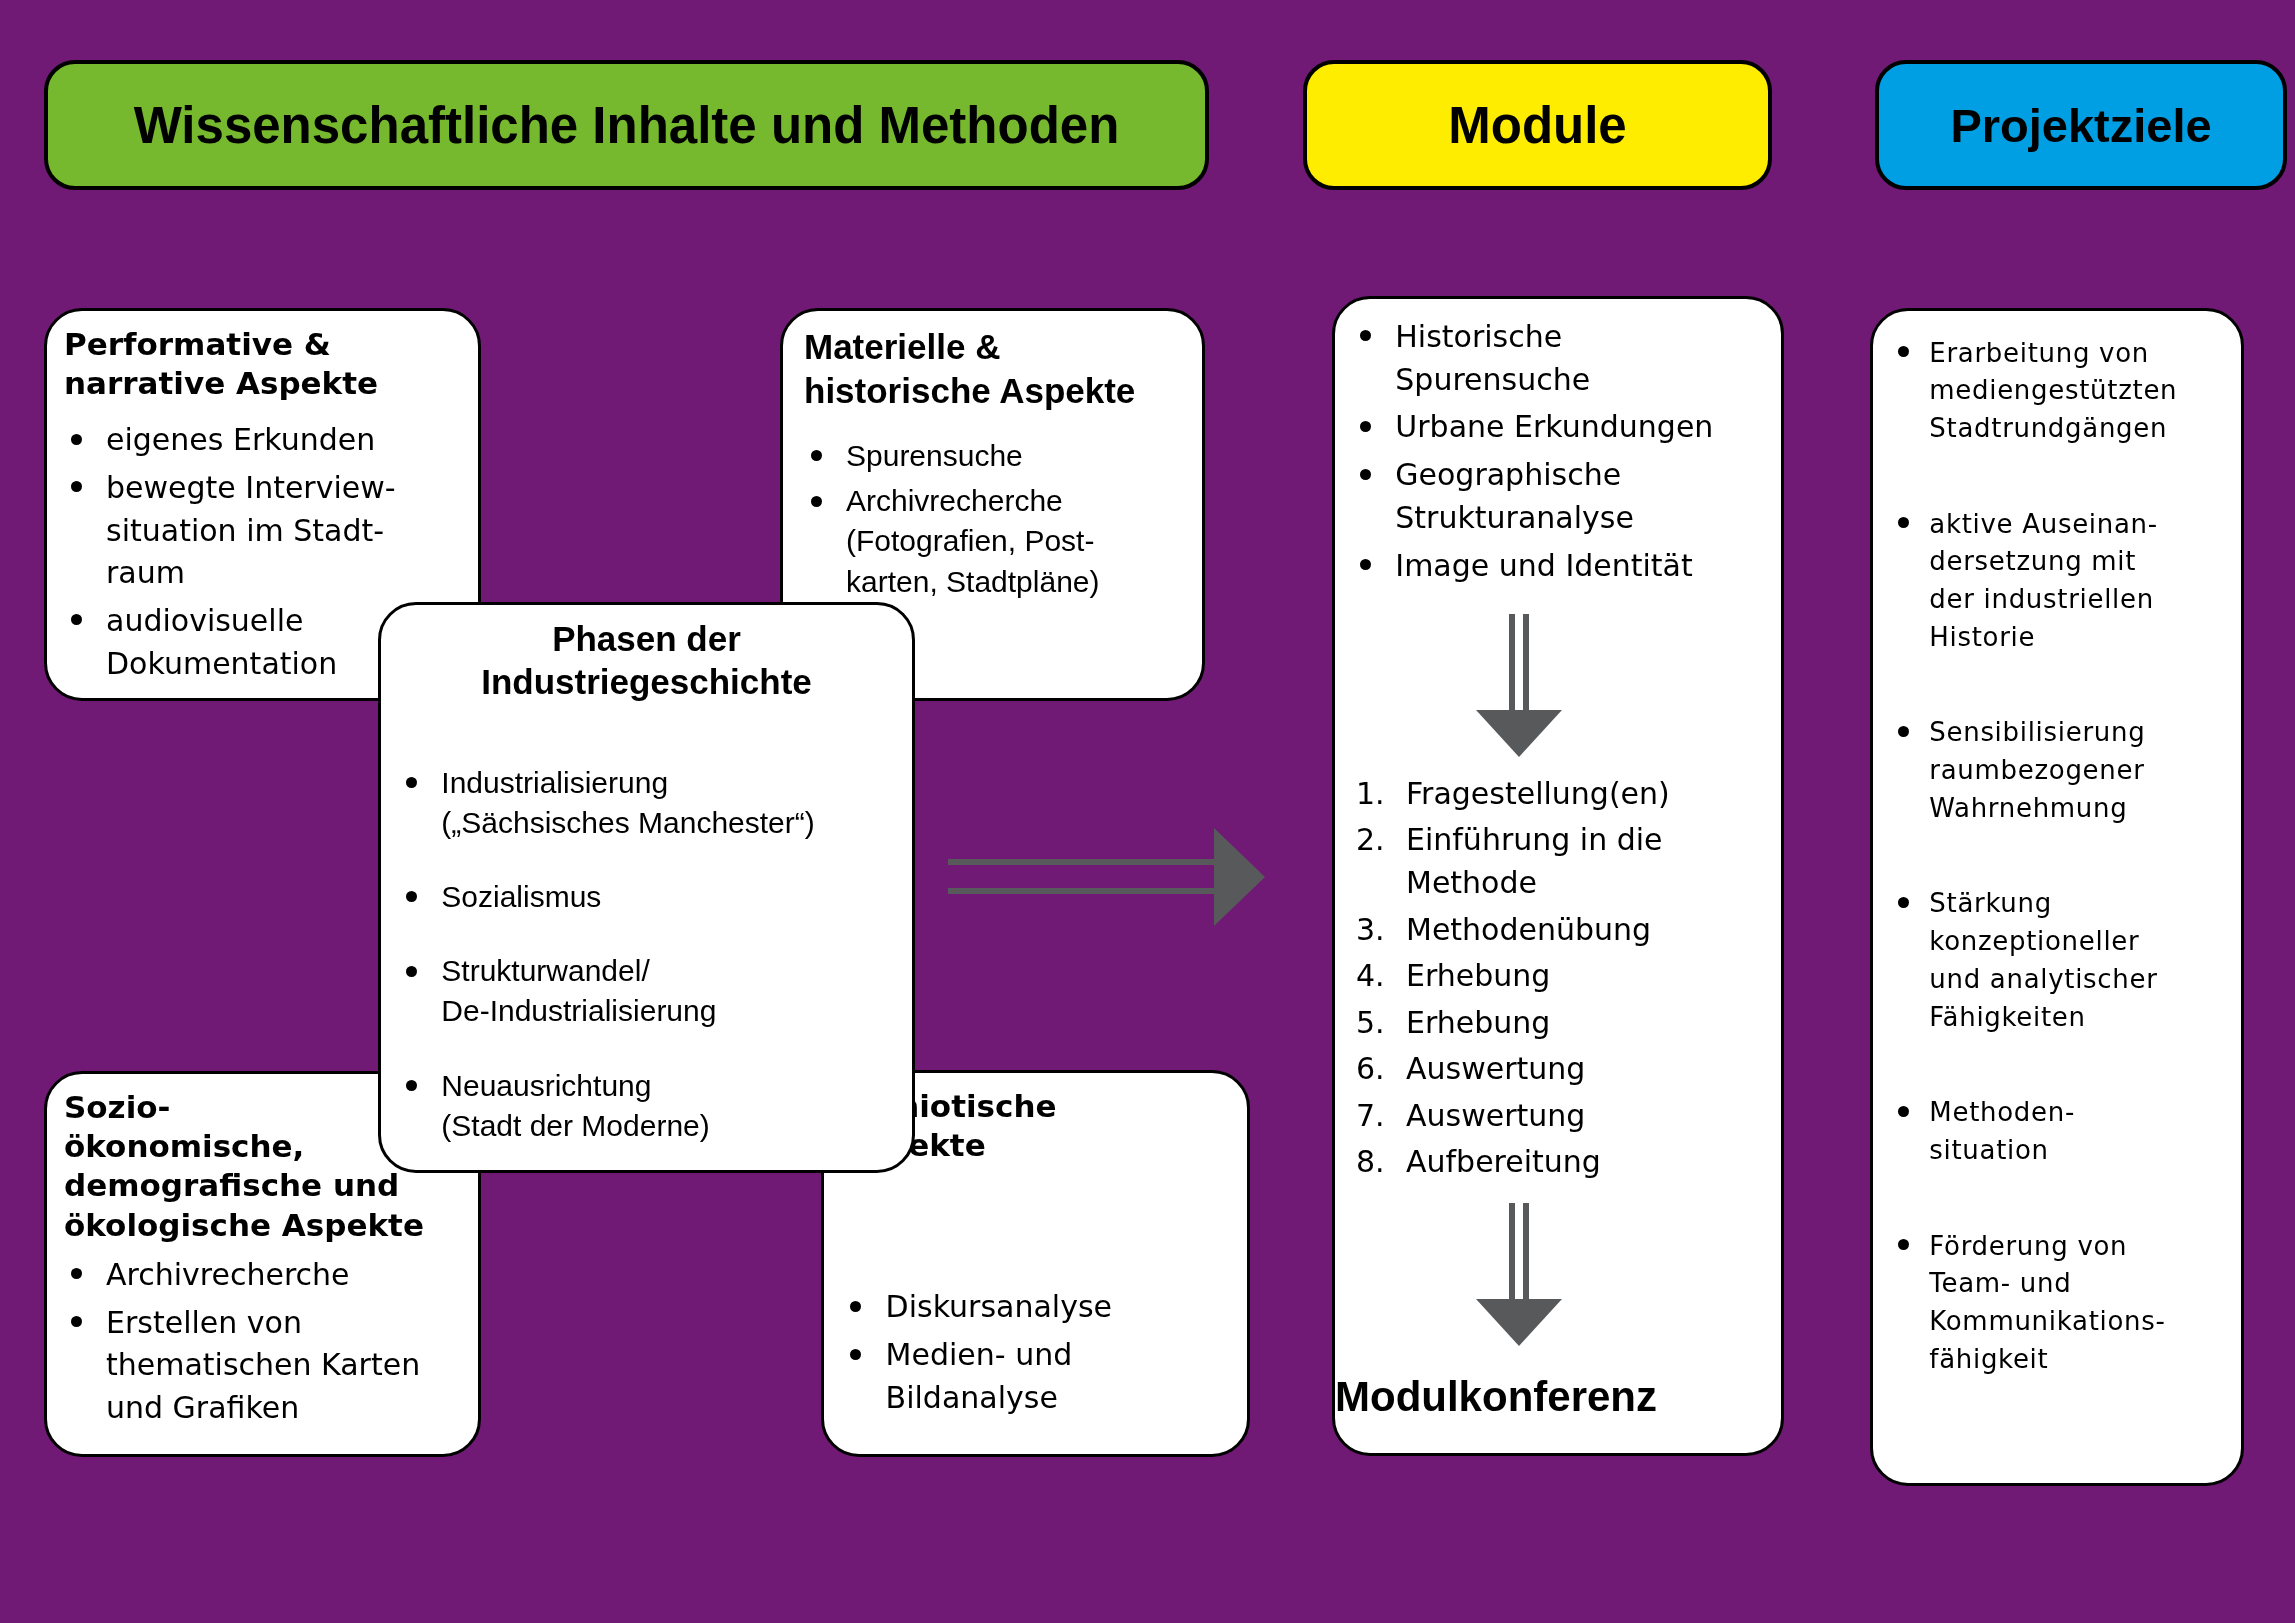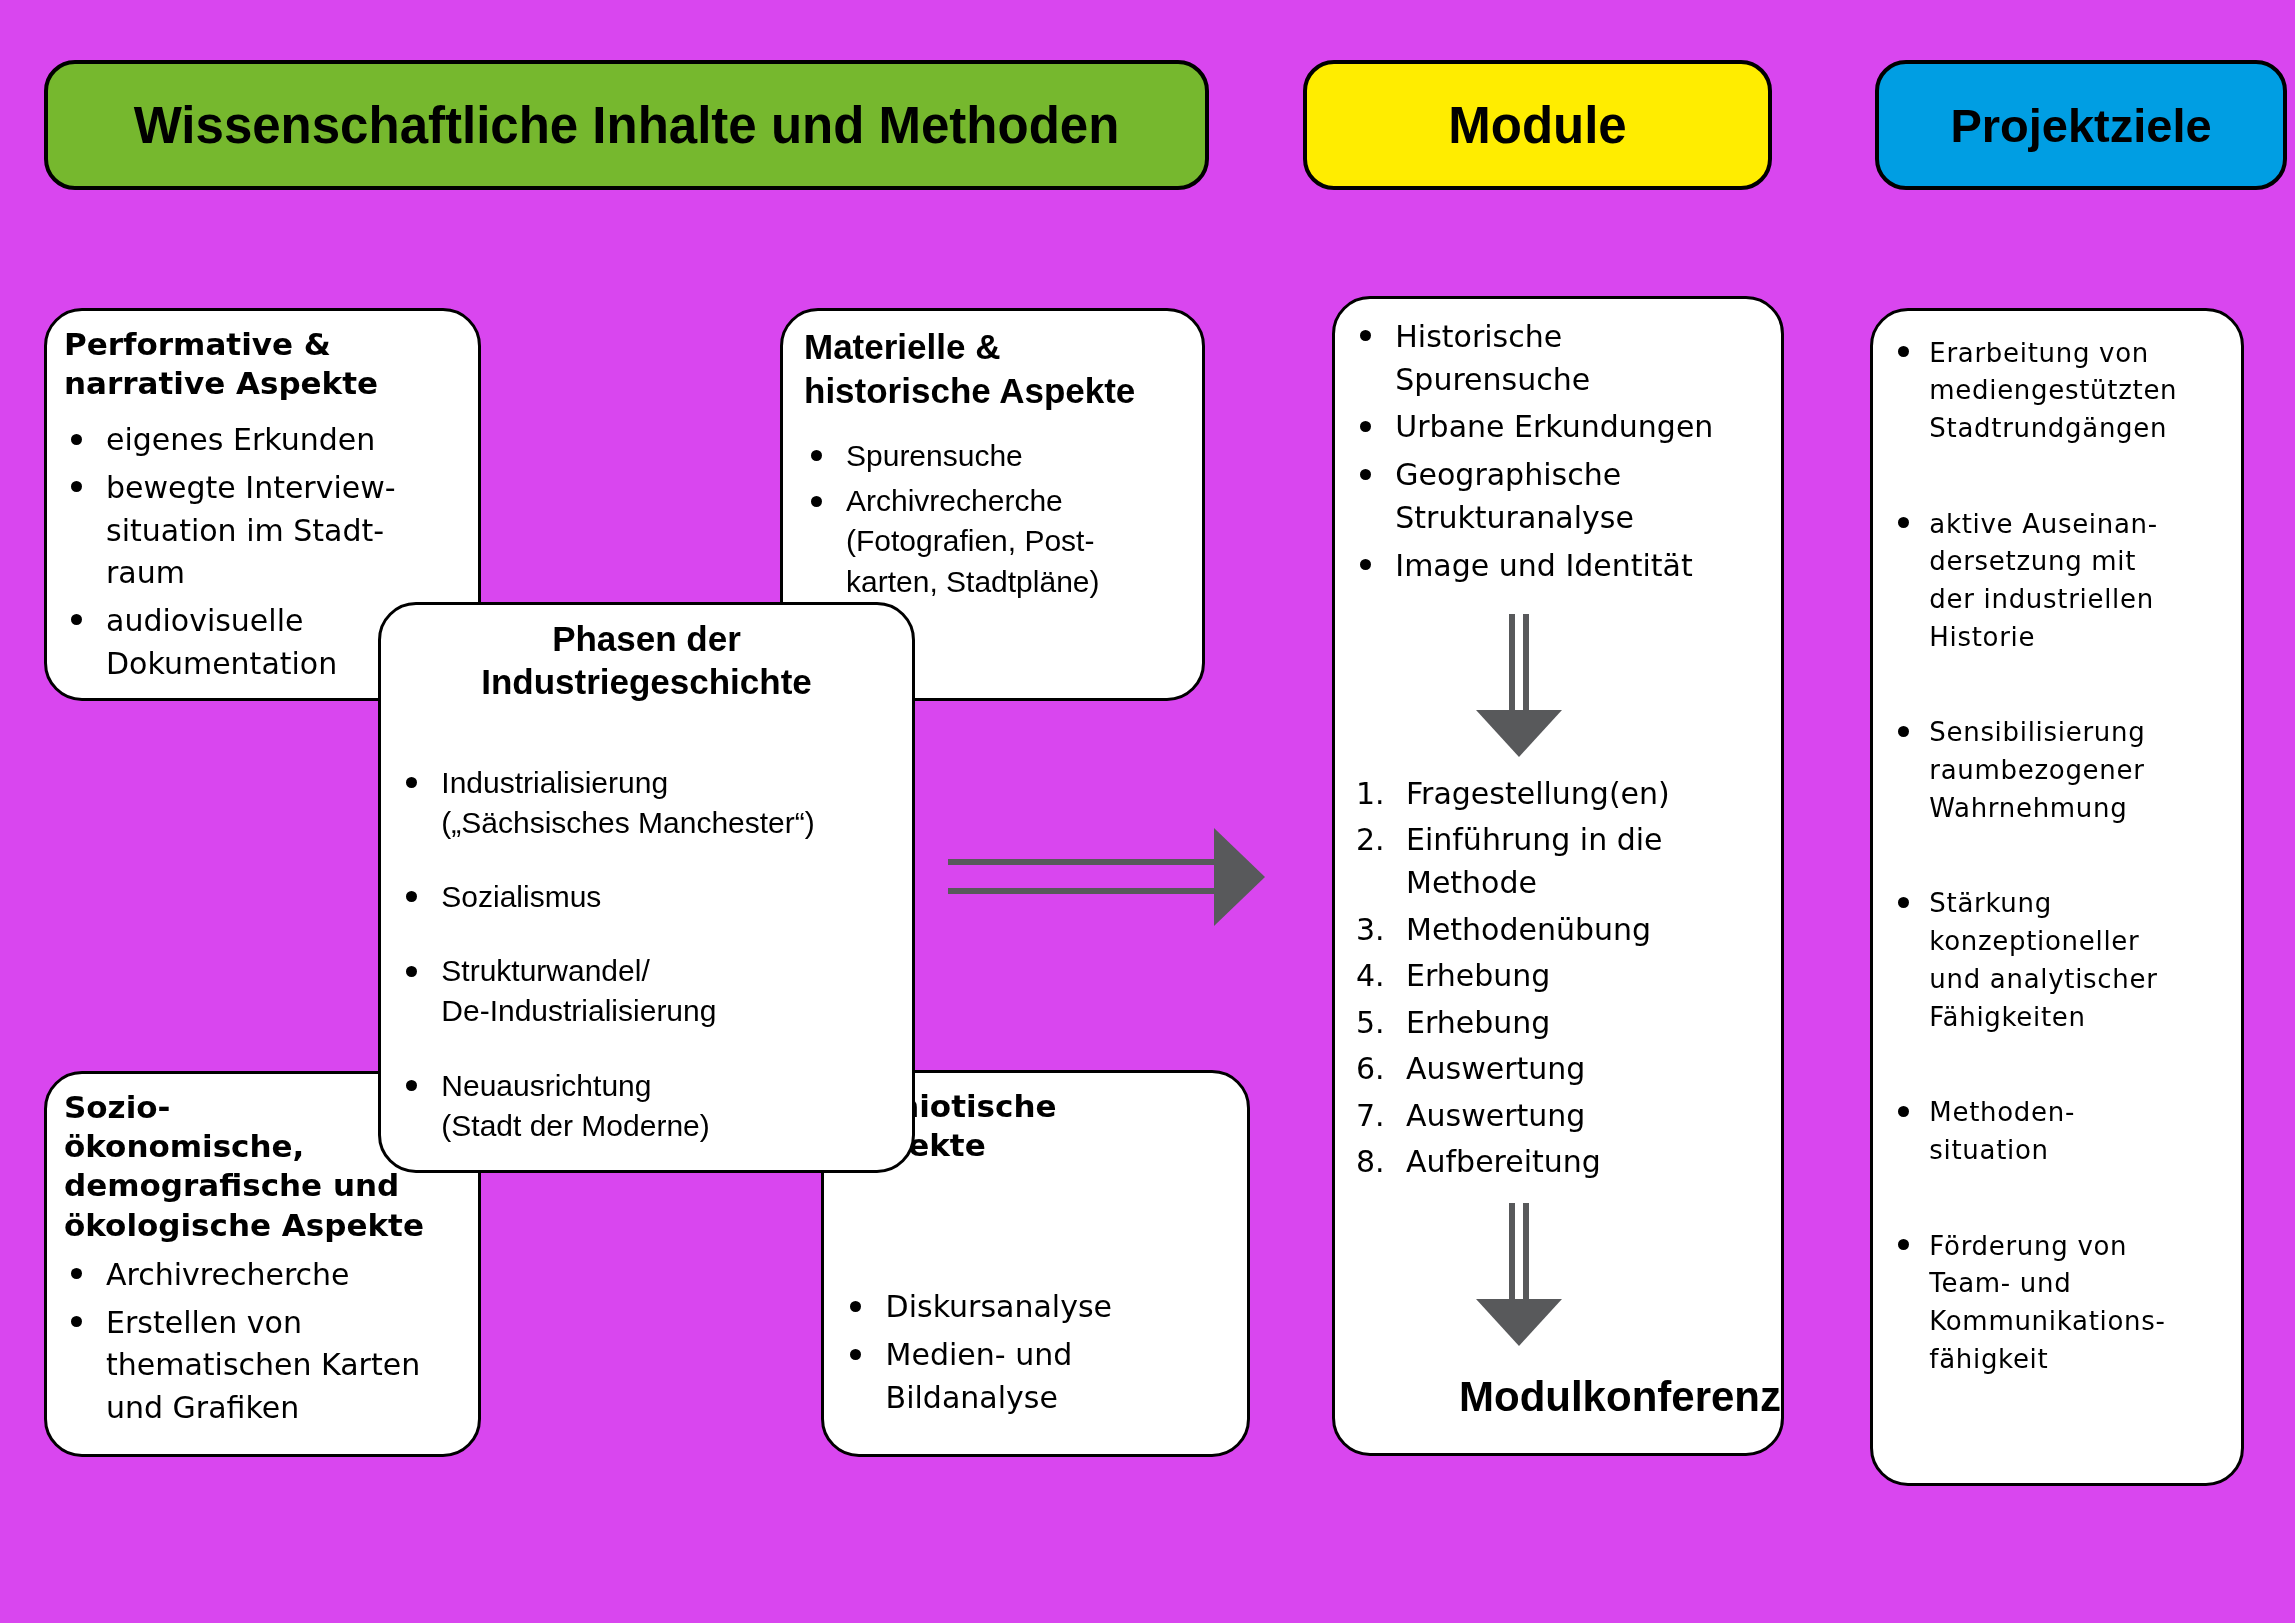--- a/index.html
+++ b/index.html
@@ -1,20 +1,20 @@
 <!DOCTYPE html>
 <html style="font-size:10.5px"><head>
 <meta charset="utf-8">
 <style>
   html, body { margin: 0; padding: 0; background: #fff; }
   .canvas {
     position: relative;
     width: 2295px;
     height: 1623px;
-    background: #d946ef;
+    background: #701a75;
     font-family: "DejaVu Sans", sans-serif;
     color: #000;
     overflow: hidden;
   }
 
   
   .hdr {
     position: absolute;
     top: 60px;
     height: 130px;
@@ -94,21 +94,21 @@
   #box-phasen .btext { font-size: 30px; }
 
   
   #mod-bullets { position: absolute; left: 18.3px; top: 17px; right: 10.5px; }
   #mod-steps   { position: absolute; left: 21px; top: 474px; right: 10.5px; }
   .srow { display: flex; margin-bottom: 3.9px; }
   .snum { flex: 0 0 50px; font-size: 30px; line-height: 1.42; }
   .stext { white-space: pre; font-size: 30px; line-height: 1.42; }
   #mod-footer {
     position: absolute; left: 0; right: 0; top: 1074px;
-    text-align: right;
+    text-align: left;
     font-family: "Liberation Sans", sans-serif;
     font-weight: bold;
     font-size: 42px;
   }
 
   
   #box-goals-col .brow { margin-bottom: 58px; }
   #box-goals-col .dotcol { flex: 0 0 38px; }
   #box-goals-col .dotmark { margin-top: 11.8px; }
   #box-goals-col .btext { font-size: 26px; line-height: 1.45; letter-spacing: 0.7px; }

